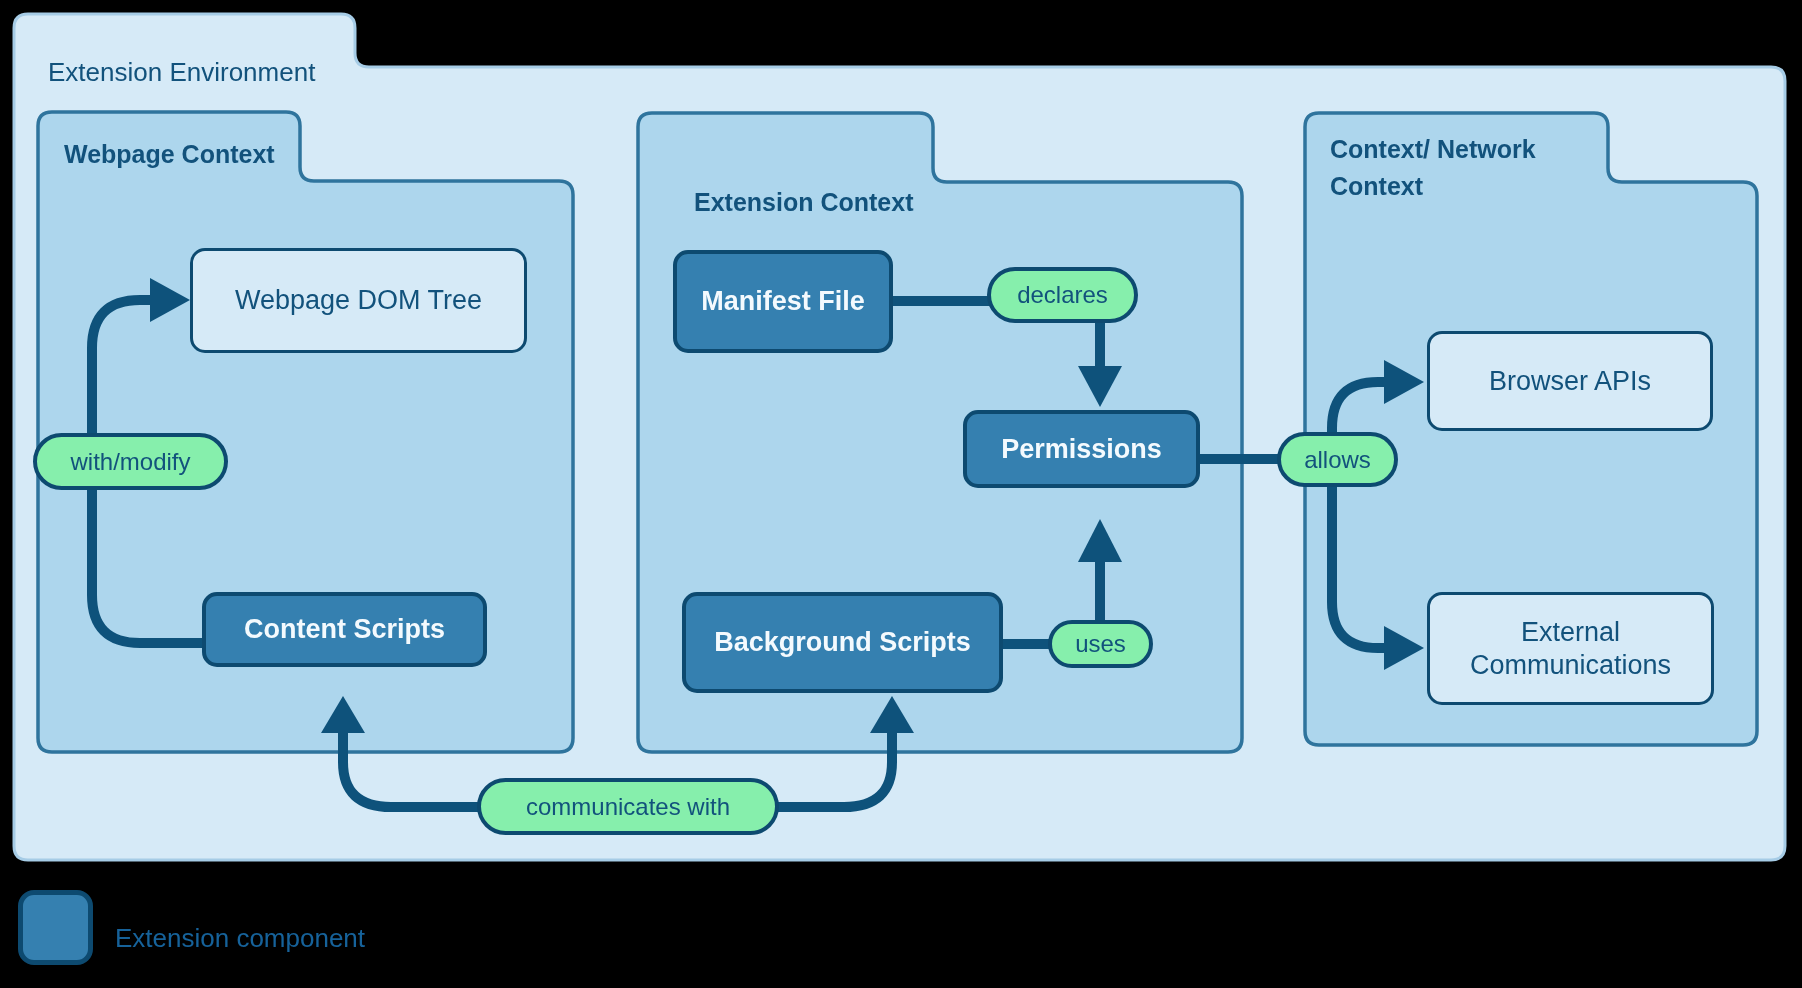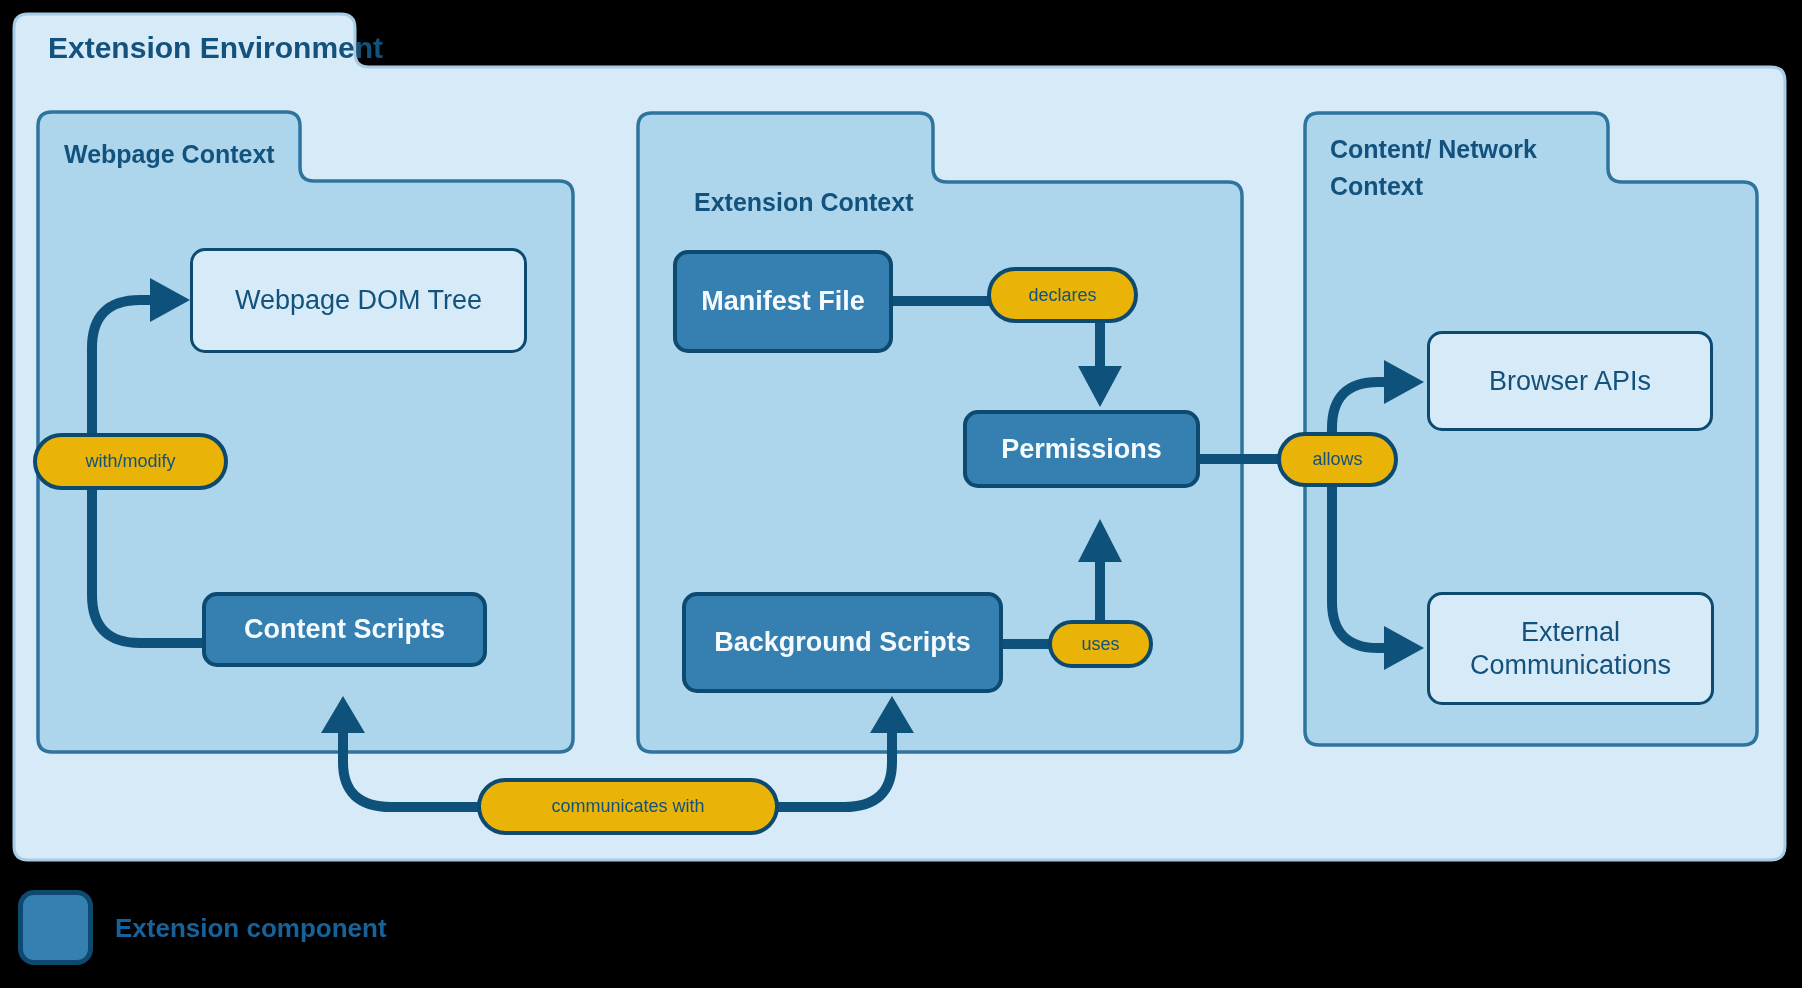--- a/index.html
+++ b/index.html
@@ -8,30 +8,30 @@
     --node:#3580b0; --node-border:#0d4a70;
     --line:#0e527b; --text-dark:#12527c; --text-light:#f4fafe;
     --legend-text:#16629a;
   }
   html,body{margin:0;padding:0;background:#000;}
   .stage{position:relative;width:1802px;height:988px;background:#000;overflow:hidden;
          font-family:"Liberation Sans","DejaVu Sans",sans-serif;}
   .stage svg.layer{position:absolute;left:0;top:0;}
   .abs{position:absolute;box-sizing:border-box;}
   .ctx-title{color:var(--text-dark);font-weight:bold;font-size:25px;line-height:30px;white-space:pre;}
-  .env-title{color:var(--text-dark);font-weight:bold;font-size:30px;line-height:34px;white-space:pre;}
+  .env-title{color:var(--text-dark);font-weight:normal;font-size:26px;line-height:34px;white-space:pre;margin-top:24px;}
   .browser-title{color:var(--text-dark);font-weight:bold;font-size:25px;line-height:37px;width:260px;}
   .node{display:flex;align-items:center;justify-content:center;text-align:center;
         border-radius:15px;font-size:27px;line-height:33px;padding:4px 16px;}
   .node-dark{background:var(--node);border:4px solid var(--node-border);color:var(--text-light);font-weight:bold;}
   .node-light{background:var(--surface);border:3.5px solid var(--node-border);color:var(--text-dark);}
   .pill{display:flex;align-items:center;justify-content:center;text-align:center;
-        background:#eab308;border:4px solid var(--node-border);border-radius:999px;
-        color:var(--text-dark);font-size:18px;white-space:pre;}
-  .legend-label{color:var(--legend-text);font-size:26px;font-weight:700;line-height:32px;white-space:pre;}
+        background:#86efac;border:4px solid var(--node-border);border-radius:999px;
+        color:var(--text-dark);font-size:24px;white-space:pre;}
+  .legend-label{color:var(--legend-text);font-size:26px;font-weight:400;line-height:32px;white-space:pre;margin-top:10px;}
   .legend-swatch{background:var(--node);border:5px solid var(--node-border);border-radius:16px;}
 </style>
 </head>
 <body>
 
 <div class="stage">
 
   <svg class="layer" width="1802" height="988" viewBox="0 0 1802 988">
 
     <path d="M 28,14 H 341 Q 355,14 355,28 V 53 Q 355,67 369,67 H 1771 Q 1785,67 1785,81 V 846 Q 1785,860 1771,860 H 28 Q 14,860 14,846 V 28 Q 14,14 28,14 Z" fill="var(--surface)" stroke="var(--surface-border)" stroke-width="3"></path>
@@ -62,21 +62,21 @@
       <polygon points="1384,360 1384,404 1424,382"></polygon>
       <polygon points="1384,626 1384,670 1424,648"></polygon>
       <polygon points="321,733 365,733 343,696"></polygon>
       <polygon points="870,733 914,733 892,696"></polygon>
     </g>
   </svg>
 
   <div class="abs env-title" style="left:48px;top:31px;">Extension Environment</div>
   <div class="abs ctx-title" style="left:64px;top:139px;">Webpage Context</div>
   <div class="abs ctx-title" style="left:694px;top:139px;margin-top:48px;">Extension Context</div>
-  <div class="abs browser-title" style="left:1330px;top:131px;">Content/ Network Context</div>
+  <div class="abs browser-title" style="left:1330px;top:131px;">Context/ Network Context</div>
 
   <div class="abs node node-light" style="left:190px;top:248px;width:337px;height:105px;">Webpage DOM Tree</div>
   <div class="abs node node-dark" style="left:202px;top:592px;width:285px;height:75px;">Content Scripts</div>
   <div class="abs node node-dark" style="left:673px;top:250px;width:220px;height:103px;">Manifest File</div>
   <div class="abs node node-dark" style="left:682px;top:592px;width:321px;height:101px;">Background Scripts</div>
   <div class="abs node node-dark" style="left:963px;top:410px;width:237px;height:78px;">Permissions</div>
   <div class="abs node node-light" style="left:1427px;top:331px;width:286px;height:100px;">Browser APIs</div>
   <div class="abs node node-light" style="left:1427px;top:592px;width:287px;height:113px;">External Communications</div>
 
   <div class="abs pill" style="left:33px;top:433px;width:195px;height:57px;">with/modify</div>

